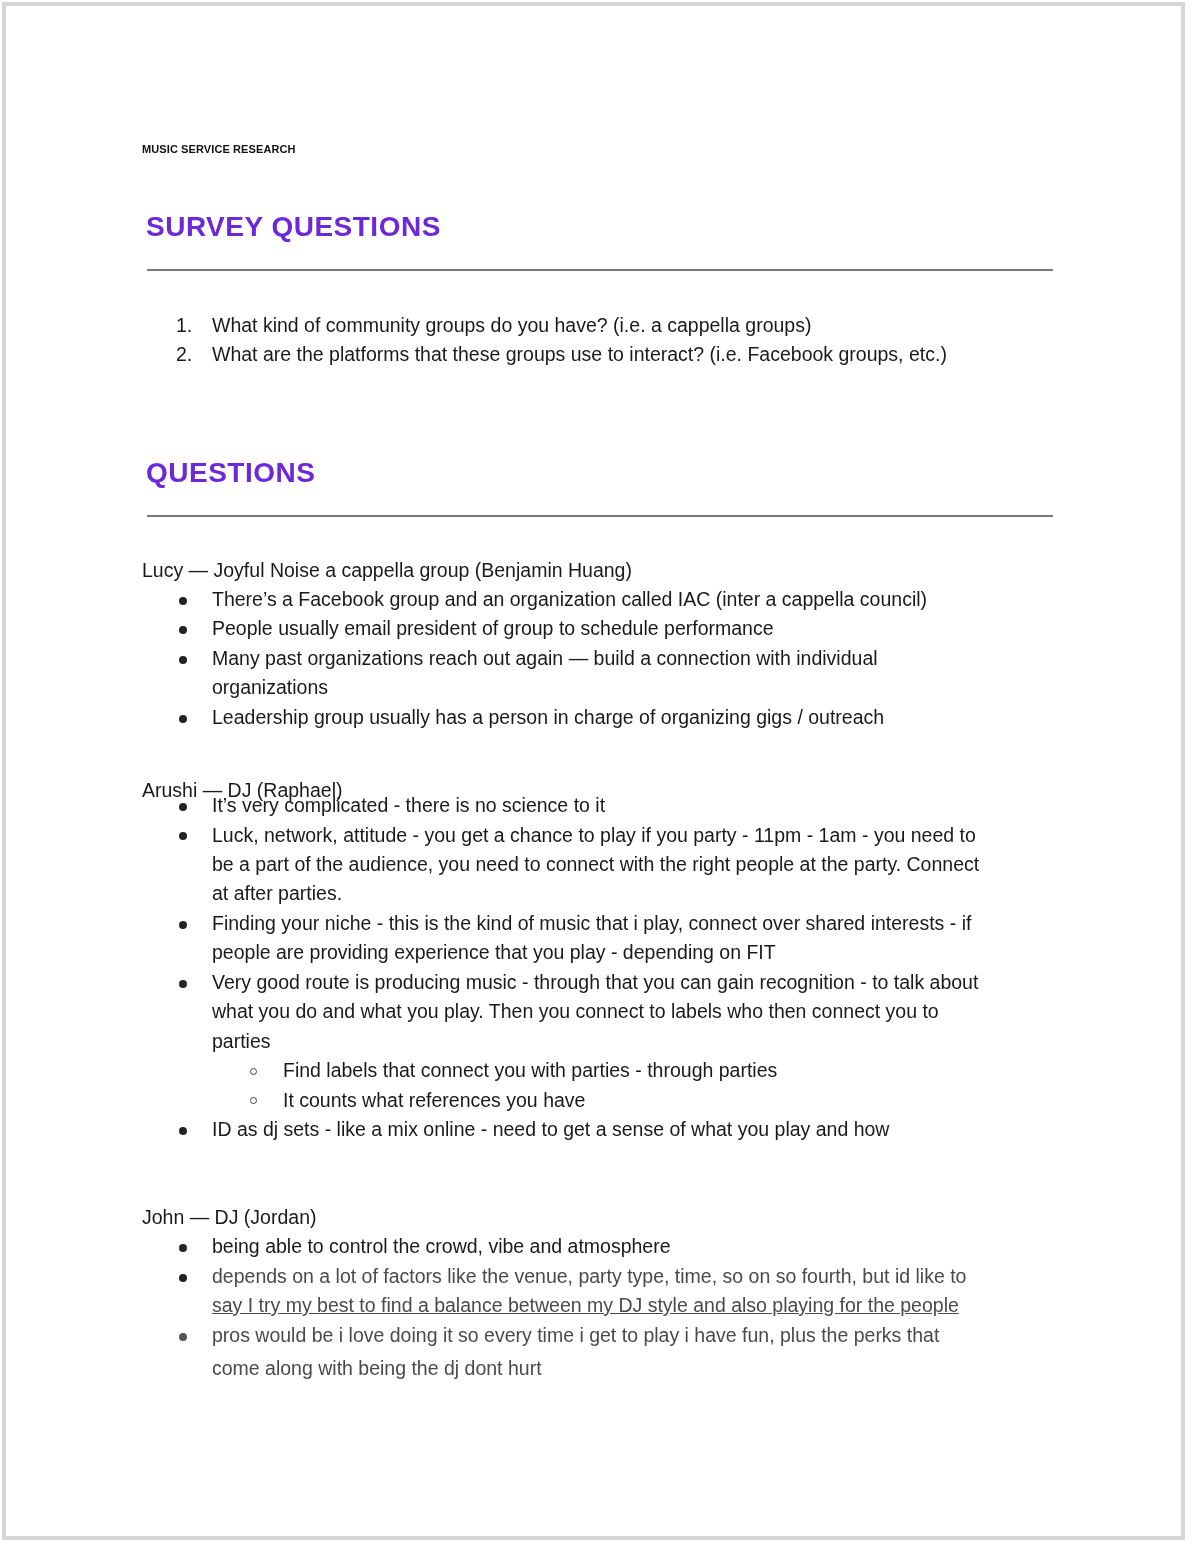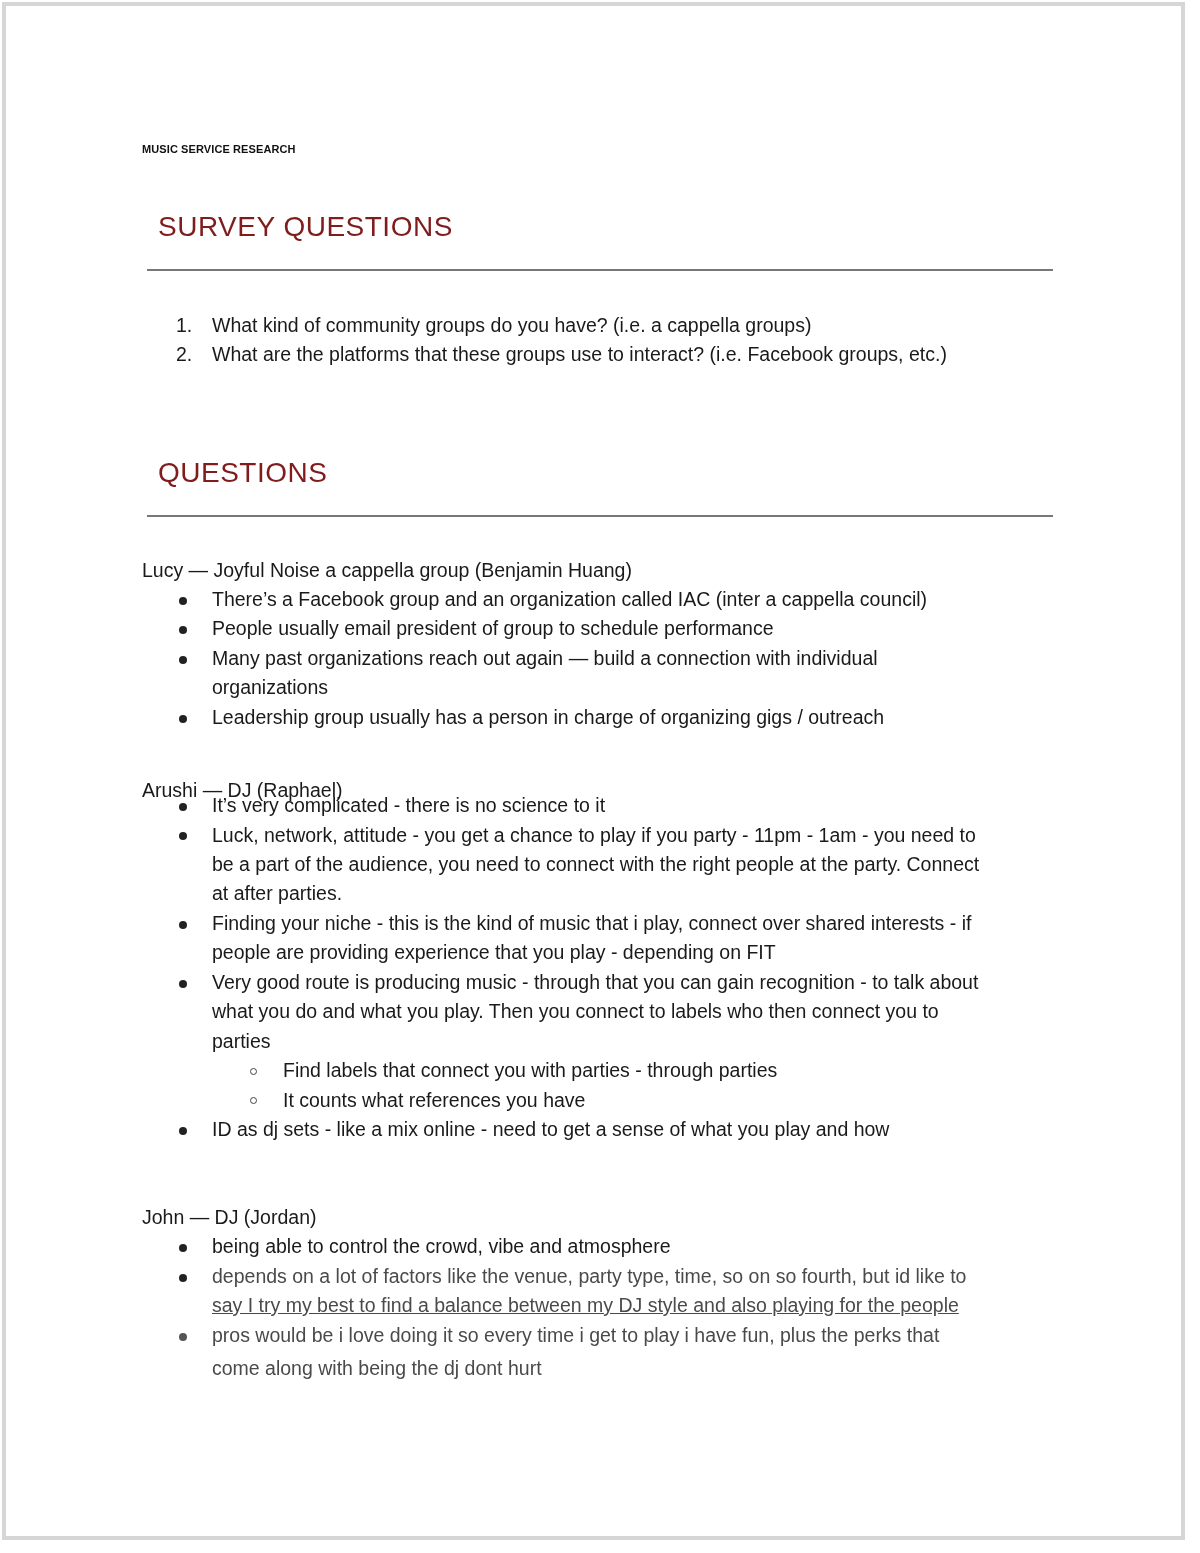--- a/index.html
+++ b/index.html
@@ -7,22 +7,22 @@
   .page-frame {
     position: absolute; left: 2px; top: 2px; width: 1183px; height: 1538px;
     border: 4px solid #d6d6d6; box-sizing: border-box; background: #fff;
   }
   .doc { position: absolute; left: 142px; top: 0; width: 920px; }
   .doc-title {
     position: absolute; top: 143px; left: 0;
     font-size: 11px; font-weight: bold; letter-spacing: 0.1px; color: #111;
   }
   .h1 {
-    position: absolute; left: 16px;
-    font-size: 28px; font-weight: normal; letter-spacing: 0.5px; color: #7f1d1d;
+    position: absolute; left: 4px;
+    font-size: 28px; font-weight: bold; letter-spacing: 0.5px; color: #6d28d9;
   }
   .rule {
     position: absolute; left: 5px; width: 906px; height: 2px; background: #777;
   }
   .line {
     position: absolute; font-size: 19.5px; line-height: 29px; white-space: nowrap; color: #1a1a1a;
   }
   .bullet-dot {
     position: absolute; width: 8px; height: 8px; border-radius: 50%; background: #222;
   }

